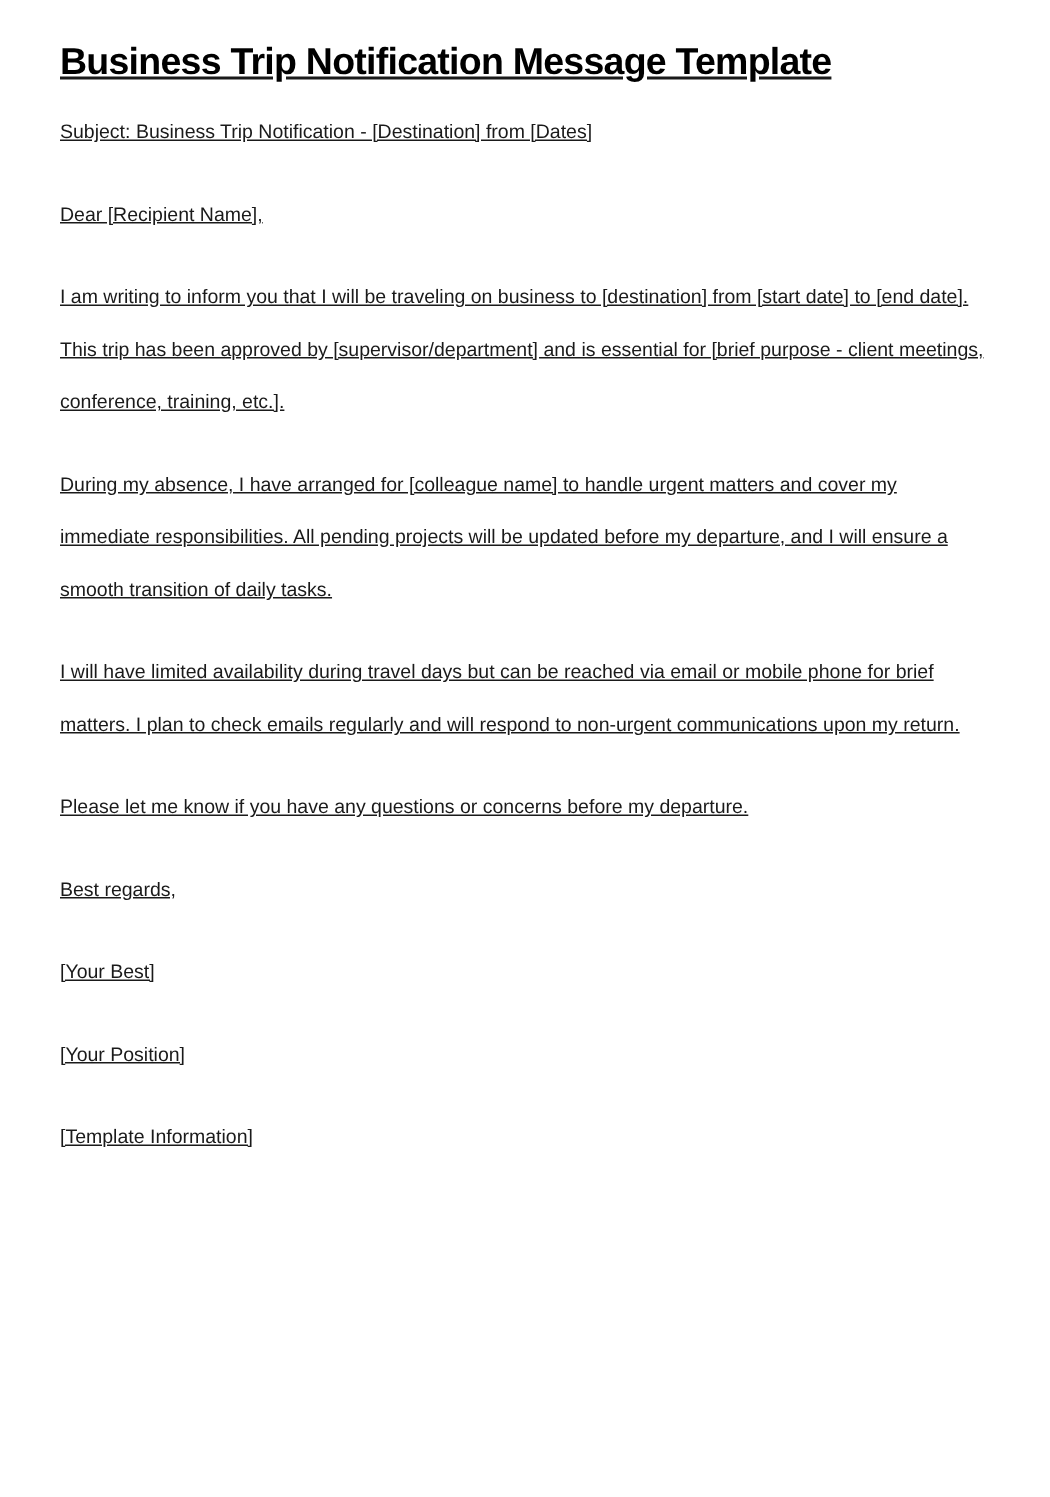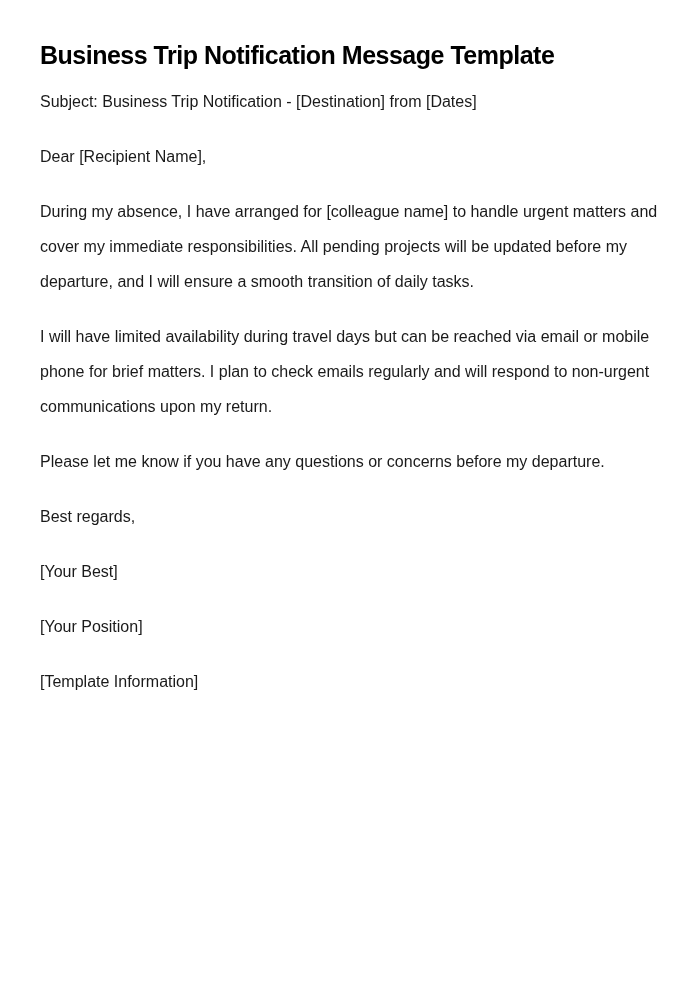--- a/index.html
+++ b/index.html
@@ -1,28 +1,29 @@
 <!DOCTYPE html>
 <html><head>
   <meta charset="utf-8">
   <style>
     html, body { margin: 0; padding: 0; background: #ffffff; }
     body { width: 700px; height: 998px; overflow: hidden; }
-    .page { padding: 36px 40px 0 40px; color: #1a1a1a; font-family: "Liberation Sans", sans-serif; }
+    .page { padding: 22px 40px 0 40px; color: #1a1a1a; font-family: "Liberation Sans", sans-serif; text-decoration: underline; }
     h1 { margin: 0 0 10px 0; font-size: 25px; font-weight: bold; color: #000; letter-spacing: -0.5px; line-height: 38px; }
-    p { margin: 0 0 20px 0; font-size: 16px; line-height: 35px; color: #1a1a1a; }
+    p { margin: 0 0 20px 0; font-size: 13px; line-height: 35px; color: #1a1a1a; }
     .subject { margin-bottom: 20px; }
   </style>
 </head>
 <body>
 
 <div class="page">
   <h1>Business Trip Notification Message Template</h1>
   <p class="subject">Subject: Business Trip Notification - [Destination] from [Dates]</p>
   <p>Dear [Recipient Name],</p>
+  <p>I am writing to inform you that I will be traveling on business to [destination] from [start date] to [end date]. This trip has been approved by [supervisor/department] and is essential for [brief purpose - client meetings, conference, training, etc.].</p>
   <p>During my absence, I have arranged for [colleague name] to handle urgent matters and cover my immediate responsibilities. All pending projects will be updated before my departure, and I will ensure a smooth transition of daily tasks.</p>
   <p>I will have limited availability during travel days but can be reached via email or mobile phone for brief matters. I plan to check emails regularly and will respond to non-urgent communications upon my return.</p>
   <p>Please let me know if you have any questions or concerns before my departure.</p>
   <p>Best regards,</p>
   <p>[Your Best]</p>
   <p>[Your Position]</p>
   <p>[Template Information]</p>
 </div>
 
 </body></html>

